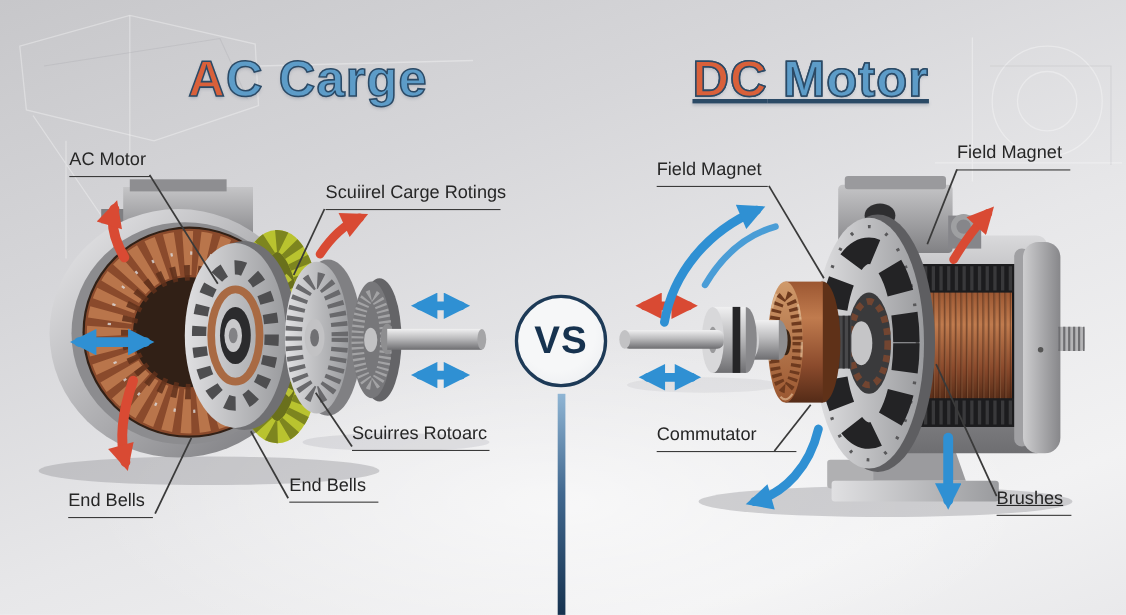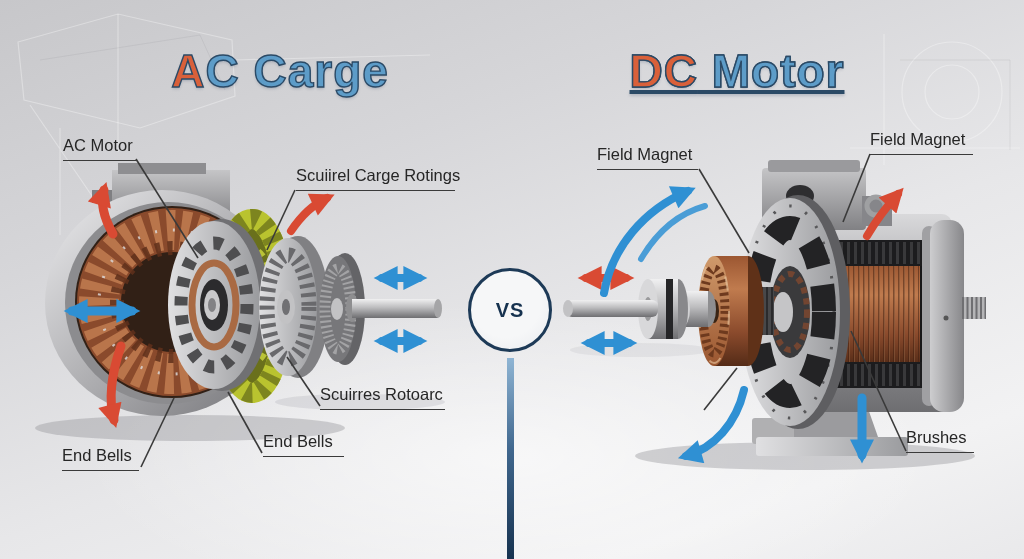--- a/index.html
+++ b/index.html
@@ -13,41 +13,41 @@
   .scene{position:absolute;left:0;top:0;}
   
   .divider-top{position:absolute;left:507px;top:0;width:7px;height:262px;
     background:linear-gradient(180deg,#16324f 0%,#3d6档 0%,#16324f 0%,#41688f 55%,#8fb5d4 100%);}
   .divider-bottom{position:absolute;left:507px;top:358px;width:7px;height:201px;
     background:linear-gradient(180deg,#8fb5d4 0%,#41688f 45%,#16324f 100%);}
   .vs-badge{position:absolute;left:468px;top:268px;width:84px;height:84px;border-radius:50%;
     border:3px solid #1d3a57;box-sizing:border-box;
     background:radial-gradient(circle at 45% 40%, #f6f7f8 55%, #e8eaee 100%);
     display:flex;align-items:center;justify-content:center;
-    font-weight:700;font-size:20px;letter-spacing:1px;color:#16324f;}
+    font-weight:700;font-size:35px;letter-spacing:1px;color:#16324f;}
   
   .title{position:absolute;top:44px;transform:translateX(-50%);
     font-weight:700;font-size:46px;letter-spacing:1px;white-space:nowrap;
     -webkit-text-stroke:1.4px #2b4a66;text-shadow:0 2px 3px rgba(40,60,90,.22);}
   .title-ac{left:280px;}
   .title-dc{left:737px;text-decoration:underline;}
   .t-orange{color:#d9603a;}
   .t-blue{color:#5d9cc8;}
   
   .callout{position:absolute;font-size:16.5px;line-height:1.2;color:#262626;
     padding-bottom:4px;border-bottom:1.7px solid #3a3a3a;white-space:nowrap;}
   .lb-acmotor{left:63px;top:136px;width:74px;}
   .lb-cage{left:296px;top:166px;width:159px;}
   .lb-rotor{left:320px;top:385px;width:125px;}
   .lb-endbells1{left:62px;top:446px;width:77px;}
   .lb-endbells2{left:263px;top:432px;width:81px;}
   .lb-field1{left:597px;top:145px;width:101px;}
   .lb-field2{left:870px;top:130px;width:103px;}
   .lb-commutator{left:597px;top:386px;width:127px;}
-  .lb-brushes{left:906px;top:428px;width:68px;}
+  .lb-brushes{left:906px;top:444px;width:68px;text-decoration:underline;}
 </style>
 </head>
 <body>
 
 <div class="canvas">
 
   <svg class="scene" width="1024" height="559" viewBox="0 0 1024 559">
     <defs>
       <linearGradient id="gHousing" x1="0" y1="0" x2="1" y2="1">
         <stop offset="0" stop-color="#ececee"></stop>
@@ -305,15 +305,16 @@
     <span class="t-orange">DC</span><span class="t-blue"> Motor</span>
   </div>
 
   <div class="callout lb-acmotor">AC Motor</div>
   <div class="callout lb-cage">Scuiirel Carge Rotings</div>
   <div class="callout lb-rotor">Scuirres Rotoarc</div>
   <div class="callout lb-endbells1">End Bells</div>
   <div class="callout lb-endbells2">End Bells</div>
   <div class="callout lb-field1">Field Magnet</div>
   <div class="callout lb-field2">Field Magnet</div>
+  <div class="callout lb-commutator">Commutator</div>
   <div class="callout lb-brushes">Brushes</div>
 
 </div>
 
 </body></html>

